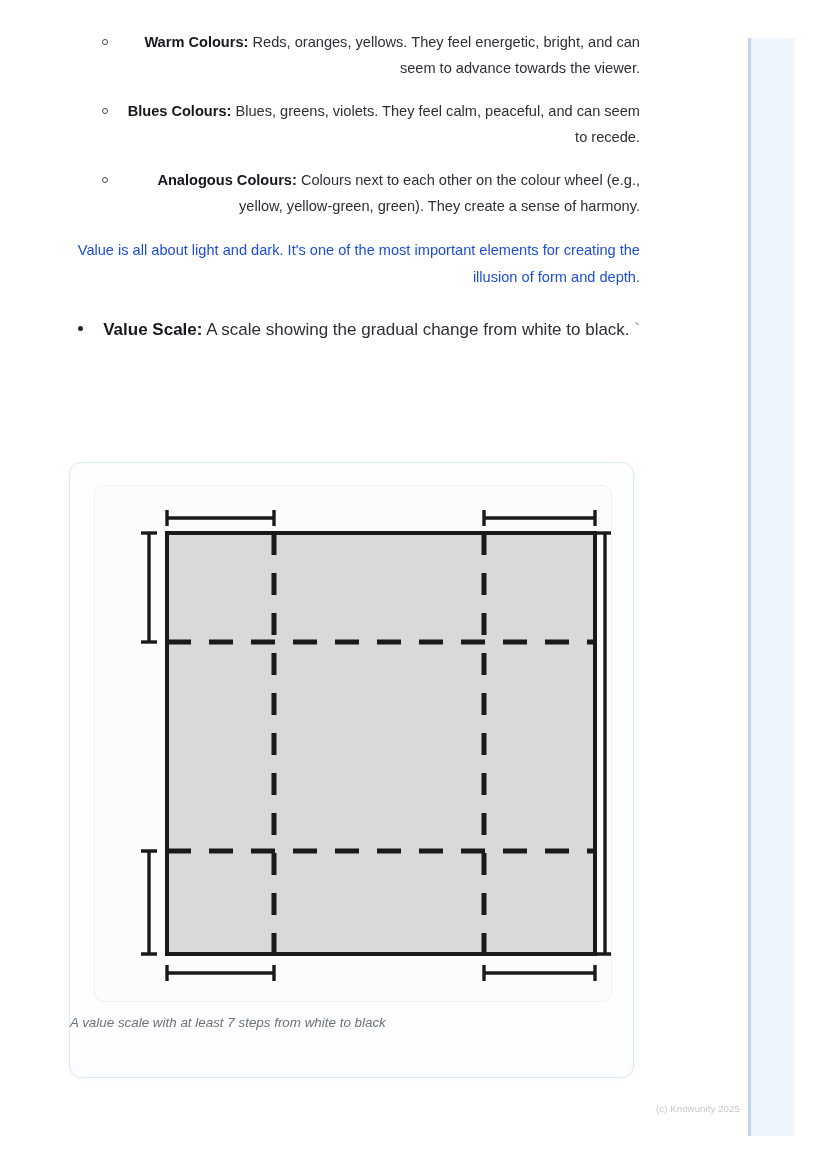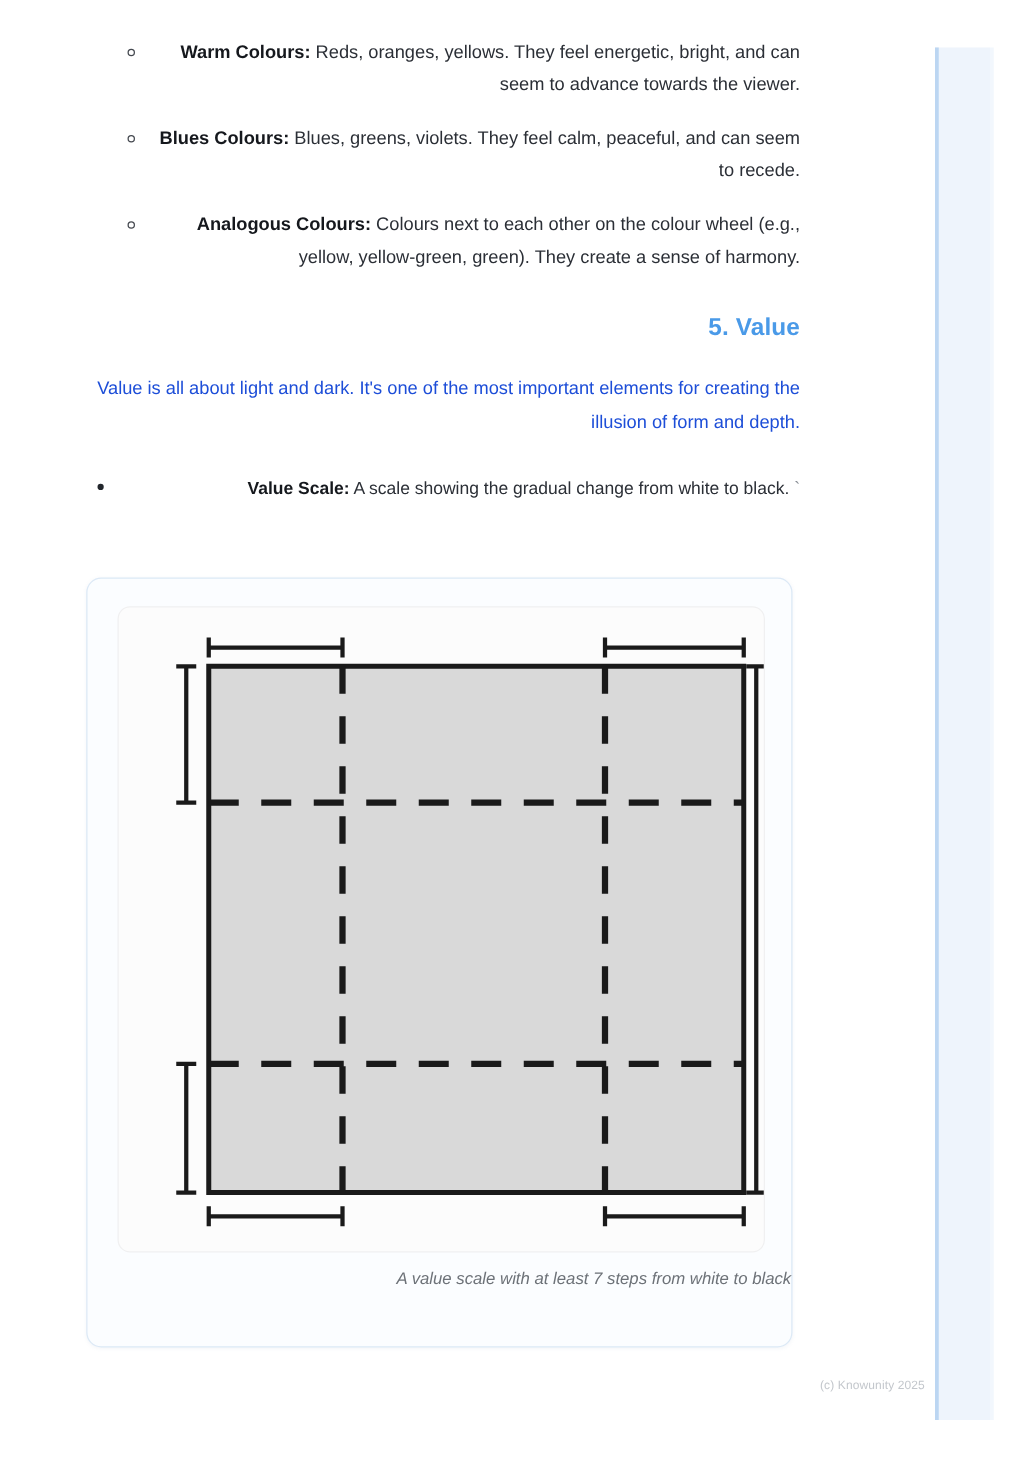--- a/index.html
+++ b/index.html
@@ -82,21 +82,21 @@
   }
 
   
   ul.main-list {
     list-style: none;
     margin: 0; padding: 0;
   }
   ul.main-list > li {
     position: relative;
     padding-left: 26px;
-    font-size: 14px;
+    font-size: 17px;
     line-height: 25px;
     color: #2b2f36;
   }
   ul.main-list > li .dot-marker {
     position: absolute;
     left: 10px; top: 9px;
     width: 5px; height: 5px;
     border-radius: 50%;
     background: #22262c;
   }
@@ -120,21 +120,21 @@
     border: 1px solid #f0f0f1;
     border-radius: 10px;
     overflow: hidden;
   }
   #figure-svg { display: block; }
 
   #figure-caption {
     position: absolute;
     left: 0; top: 552px;
     width: 100%;
-    text-align: right;
+    text-align: left;
     font-size: 13.4px;
     font-style: italic;
     color: #6d7278;
   }
 
   
   #watermark {
     position: absolute;
     left: 656px; top: 1103px;
     font-size: 9.6px;
@@ -160,21 +160,20 @@
     <li>
       <span class="circ-marker"></span>
       <span class="lead">Blues Colours:</span><span> Blues, greens, violets. They feel calm, peaceful, and can seem to recede.</span>
     </li>
     <li>
       <span class="circ-marker"></span>
       <span class="lead">Analogous Colours:</span><span> Colours next to each other on the colour wheel (e.g., yellow, yellow-green, green). They create a sense of harmony.</span>
     </li>
   </ul>
 
-  <h2 class="section-heading">5. Value</h2>
 
   <p class="body-para">Value is all about light and dark. It's one of the most important elements for creating the illusion of form and depth.</p>
 
   <ul class="main-list">
     <li>
       <span class="dot-marker"></span>
       <span class="lead">Value Scale:</span><span> A scale showing the gradual change from white to black. </span><span class="tick">`</span>
     </li>
   </ul>
 

